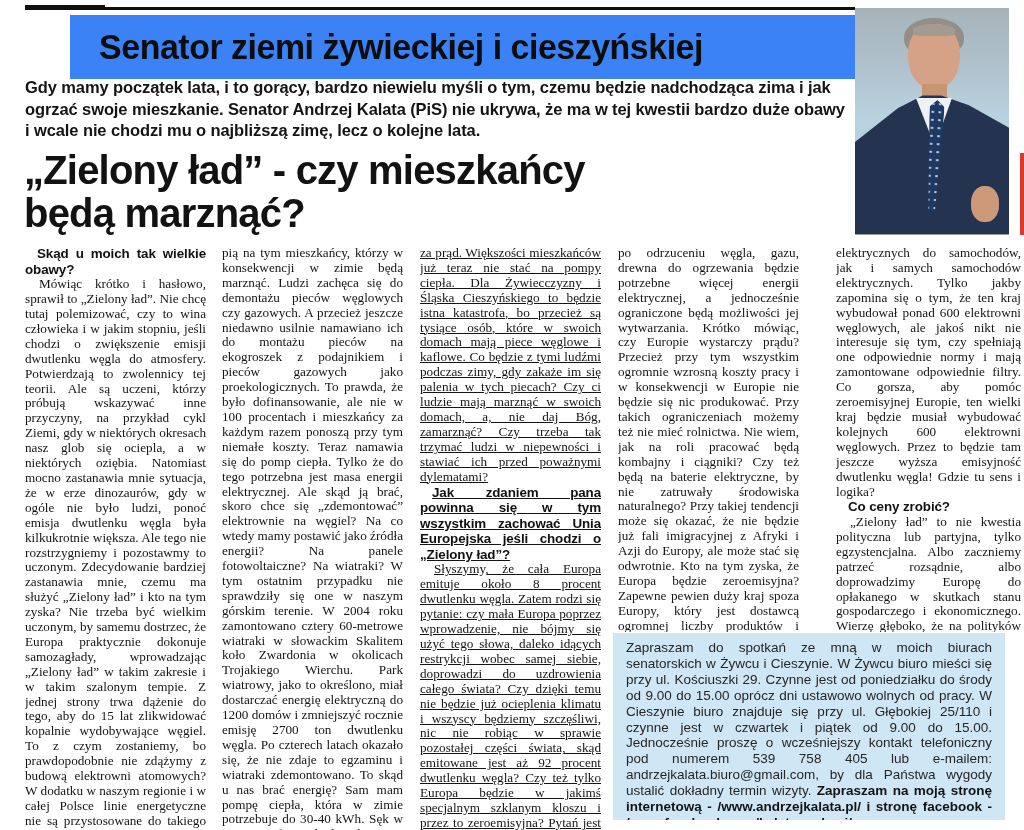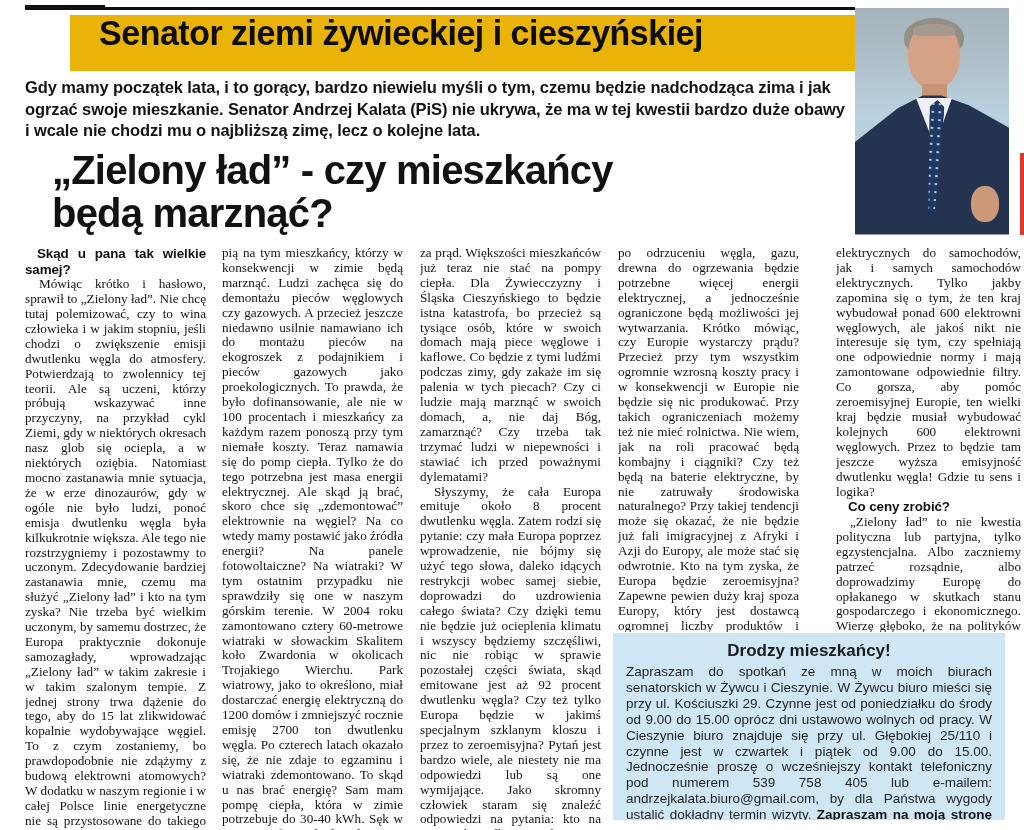--- a/index.html
+++ b/index.html
@@ -5,29 +5,29 @@
   * { margin:0; padding:0; box-sizing:border-box; }
   html,body { width:1024px; height:830px; background:#ffffff; }
   .page { position:relative; width:1024px; height:830px; background:#ffffff; overflow:hidden;
           font-family:"Liberation Serif", serif; color:#161616; }
 
   .top-rule { position:absolute; left:25px; top:7px; width:830px; height:3px; background:#101010; }
   .top-rule-thick { position:absolute; left:25px; top:5px; width:80px; height:5px; background:#101010; }
   .material-label { position:absolute; right:19px; top:7px; font:bold 10px/11px "Liberation Sans", sans-serif;
                     letter-spacing:.4px; color:#101010; }
 
-  .banner { position:absolute; left:70px; top:15px; width:785px; height:56px; background:#eab308;
-            display:flex; align-items:flex-start; }
+  .banner { position:absolute; left:70px; top:15px; width:785px; height:64px; background:#3b82f6;
+            display:flex; align-items:center; }
   .banner-title { font:bold 35px/36px "Liberation Sans", sans-serif; color:#0d0d0d;
                   padding-left:30px; letter-spacing:-.5px; transform:scaleX(.97); transform-origin:left; }
 
   .lead { position:absolute; left:25px; top:77px; width:828px;
           font:bold 16.5px/21.5px "Liberation Sans", sans-serif; color:#141414; letter-spacing:-.1px; }
 
-  .headline { position:absolute; left:52px; top:149px; width:640px;
+  .headline { position:absolute; left:24px; top:149px; width:640px;
               font:bold 40px/43px "Liberation Sans", sans-serif; color:#121212; letter-spacing:-.8px; }
 
   
   .photo { position:absolute; left:855px; top:8px; width:154px; height:227px; overflow:hidden;
            background:linear-gradient(180deg,#a6b3ba 0%,#aebfc9 22%,#b9d2e0 48%,#b0c8d6 100%);
            border-bottom:1px solid #9a9a9a; }
   .ph-hair { position:absolute; left:49px; top:10px; width:60px; height:38px; background:#938e88;
              border-radius:50% 50% 42% 42%; }
   .ph-face { position:absolute; left:53px; top:16px; width:52px; height:66px; background:#d5a287;
              border-radius:46% 46% 52% 52%; }
@@ -44,21 +44,21 @@
             clip-path:polygon(50% 0, 100% 6%, 72% 100%, 28% 100%, 0 6%); }
   .ph-hand { position:absolute; left:116px; top:178px; width:28px; height:36px; background:#cc9a79;
              border-radius:46%; }
   .red-edge { position:absolute; left:1020px; top:153px; width:4px; height:82px; background:#d93a2b; }
 
   
   .col { position:absolute; top:246px; overflow:hidden; text-align:justify;
          font:13.2px/14.9px "Liberation Serif", serif; color:#141414; }
   .col-1 { left:25px;  width:181px; height:584px; }
   .col-2 { left:222px; width:181px; height:584px; }
-  .col-3 { left:420px; width:181px; height:584px; }
+  .col-3 { left:420px; width:181px; height:584px;text-decoration:underline; }
   .col-4 { left:618px; width:181px; height:386px; }
   .col-5 { left:836px; width:185px; height:386px; }
   .col p { margin:0; text-indent:14px; }
   .col p.cont { text-indent:0; }
   .col h3 { margin:0; font:bold 13.4px/15.6px "Liberation Sans", sans-serif; color:#111;
             text-indent:12px; text-align:justify; letter-spacing:-.1px; }
 
   
   .info-box { position:absolute; left:613px; top:633px; width:392px; height:187px;
               background:#cfe6f5; padding:7px 13px 8px 13px; overflow:hidden; }
@@ -89,41 +89,41 @@
     <div class="ph-brow"></div>
     <div class="ph-neck"></div>
     <div class="ph-suit"></div>
     <div class="ph-shirt"></div>
     <div class="ph-tie"></div>
     <div class="ph-hand"></div>
   </div>
   <div class="red-edge"></div>
 
   <div class="col col-1">
-    <h3>Skąd u pana tak wielkie samej?</h3>
+    <h3>Skąd u moich tak wielkie obawy?</h3>
     <p class="para">Mówiąc krótko i hasłowo, sprawił to „Zielony ład”. Nie chcę tutaj polemizować, czy to wina człowieka i w jakim stopniu, jeśli chodzi o zwiększenie emisji dwutlenku węgla do atmosfery. Potwierdzają to zwolennicy tej teorii. Ale są uczeni, którzy próbują wskazywać inne przyczyny, na przykład cykl Ziemi, gdy w niektórych okresach nasz glob się ociepla, a w niektórych oziębia. Natomiast mocno zastanawia mnie sytuacja, że w erze dinozaurów, gdy w ogóle nie było ludzi, ponoć emisja dwutlenku węgla była kilkukrotnie większa. Ale tego nie rozstrzygniemy i pozostawmy to uczonym. Zdecydowanie bardziej zastanawia mnie, czemu ma służyć „Zielony ład” i kto na tym zyska? Nie trzeba być wielkim uczonym, by samemu dostrzec, że Europa praktycznie dokonuje samozagłady, wprowadzając „Zielony ład” w takim zakresie i w takim szalonym tempie. Z jednej strony trwa dążenie do tego, aby do 15 lat zlikwidować kopalnie wydobywające węgiel. To z czym zostaniemy, bo prawdopodobnie nie zdążymy z budową elektrowni atomowych? W dodatku w naszym regionie i w całej Polsce linie energetyczne nie są przystosowane do takiego obciążenia. Jeśli nie zostaną zmodernizowane - a nie słychać, aby miały być jakieś olbrzymie inwestycje - to mocną ucier-</p>
   </div>
 
   <div class="col col-2">
     <p class="cont">pią na tym mieszkańcy, którzy w konsekwencji w zimie będą marznąć. Ludzi zachęca się do demontażu pieców węglowych czy gazowych. A przecież jeszcze niedawno usilnie namawiano ich do montażu pieców na ekogroszek z podajnikiem i pieców gazowych jako proekologicznych. To prawda, że było dofinansowanie, ale nie w 100 procentach i mieszkańcy za każdym razem ponoszą przy tym niemałe koszty. Teraz namawia się do pomp ciepła. Tylko że do tego potrzebna jest masa energii elektrycznej. Ale skąd ją brać, skoro chce się „zdemontować” elektrownie na węgiel? Na co wtedy mamy postawić jako źródła energii? Na panele fotowoltaiczne? Na wiatraki? W tym ostatnim przypadku nie sprawdziły się one w naszym górskim terenie. W 2004 roku zamontowano cztery 60-metrowe wiatraki w słowackim Skalitem koło Zwardonia w okolicach Trojakiego Wierchu. Park wiatrowy, jako to określono, miał dostarczać energię elektryczną do 1200 domów i zmniejszyć rocznie emisję 2700 ton dwutlenku węgla. Po czterech latach okazało się, że nie zdaje to egzaminu i wiatraki zdemontowano. To skąd u nas brać energię? Sam mam pompę ciepła, która w zimie potrzebuje do 30-40 kWh. Sęk w tym, że fotowoltaika daje 3-4 kWh, i to jeśli nie jest zasypana śniegiem. To rodzi olbrzymie koszty, a jak słyszymy, od lipca mocno w górę poszybują ceny</p>
   </div>
 
   <div class="col col-3">
     <p class="cont">za prąd. Większości mieszkańców już teraz nie stać na pompy ciepła. Dla Żywiecczyzny i Śląska Cieszyńskiego to będzie istna katastrofa, bo przecież są tysiące osób, które w swoich domach mają piece węglowe i kaflowe. Co będzie z tymi ludźmi podczas zimy, gdy zakaże im się palenia w tych piecach? Czy ci ludzie mają marznąć w swoich domach, a, nie daj Bóg, zamarznąć? Czy trzeba tak trzymać ludzi w niepewności i stawiać ich przed poważnymi dylematami?</p>
+    <h3>Jak zdaniem pana powinna się w tym wszystkim zachować Unia Europejska jeśli chodzi o „Zielony ład”?</h3>
     <p class="para">Słyszymy, że cała Europa emituje około 8 procent dwutlenku węgla. Zatem rodzi się pytanie: czy mała Europa poprzez wprowadzenie, nie bójmy się użyć tego słowa, daleko idących restrykcji wobec samej siebie, doprowadzi do uzdrowienia całego świata? Czy dzięki temu nie będzie już ocieplenia klimatu i wszyscy będziemy szczęśliwi, nic nie robiąc w sprawie pozostałej części świata, skąd emitowane jest aż 92 procent dwutlenku węgla? Czy też tylko Europa będzie w jakimś specjalnym szklanym kloszu i przez to zeroemisyjna? Pytań jest bardzo wiele, ale niestety nie ma odpowiedzi lub są one wymijające. Jako skromny człowiek staram się znaleźć odpowiedzi na pytania: kto na tym zyska i dlaczego idziemy w kierunku samozagłady Europy? Bo przecież</p>
   </div>
 
   <div class="col col-4">
     <p class="cont">po odrzuceniu węgla, gazu, drewna do ogrzewania będzie potrzebne więcej energii elektrycznej, a jednocześnie ograniczone będą możliwości jej wytwarzania. Krótko mówiąc, czy Europie wystarczy prądu? Przecież przy tym wszystkim ogromnie wzrosną koszty pracy i w konsekwencji w Europie nie będzie się nic produkować. Przy takich ograniczeniach możemy też nie mieć rolnictwa. Nie wiem, jak na roli pracować będą kombajny i ciągniki? Czy też będą na baterie elektryczne, by nie zatruwały środowiska naturalnego? Przy takiej tendencji może się okazać, że nie będzie już fali imigracyjnej z Afryki i Azji do Europy, ale może stać się odwrotnie. Kto na tym zyska, że Europa będzie zeroemisyjna? Zapewne pewien duży kraj spoza Europy, który jest dostawcą ogromnej liczby produktów i prawie monopolistą fotowoltaicznym, a dzięki takiemu działaniu w Europie znacznie wzrośnie mu produkcja baterii</p>
   </div>
 
   <div class="col col-5">
     <p class="cont">elektrycznych do samochodów, jak i samych samochodów elektrycznych. Tylko jakby zapomina się o tym, że ten kraj wybudował ponad 600 elektrowni węglowych, ale jakoś nikt nie interesuje się tym, czy spełniają one odpowiednie normy i mają zamontowane odpowiednie filtry. Co gorsza, aby pomóc zeroemisyjnej Europie, ten wielki kraj będzie musiał wybudować kolejnych 600 elektrowni węglowych. Przez to będzie tam jeszcze wyższa emisyjność dwutlenku węgla! Gdzie tu sens i logika?</p>
     <h3>Co ceny zrobić?</h3>
     <p class="para">„Zielony ład” to nie kwestia polityczna lub partyjna, tylko egzystencjalna. Albo zaczniemy patrzeć rozsądnie, albo doprowadzimy Europę do opłakanego w skutkach stanu gospodarczego i ekonomicznego. Wierzę głęboko, że na polityków przyjdzie opamiętanie i czas refleksji ze zrozumieniem ludzkich bolączek i ostatecznie zwycięży zdrowy rozsądek!</p>
   </div>
 
   <div class="info-box">
-    <div class="info-title">Drodzy mieszkańcy!</div>
     <p class="info-body"><span>Zapraszam do spotkań ze mną w moich biurach senatorskich w Żywcu i Cieszynie. W Żywcu biuro mieści się przy ul. Kościuszki 29. Czynne jest od poniedziałku do środy od 9.00 do 15.00 oprócz dni ustawowo wolnych od pracy. W Cieszynie biuro znajduje się przy ul. Głębokiej 25/110 i czynne jest w czwartek i piątek od 9.00 do 15.00. Jednocześnie proszę o wcześniejszy kontakt telefoniczny pod numerem 539 758 405 lub e-mailem: andrzejkalata.biuro@gmail.com, by dla Państwa wygody ustalić dokładny termin wizyty.</span> <span class="info-bold">Zapraszam na moją stronę internetową - /www.andrzejkalata.pl/ i stronę facebook - /www.facebook.com/kalata.andrzej/</span></p>
   </div>
 
 </div>
 
 </body></html>

